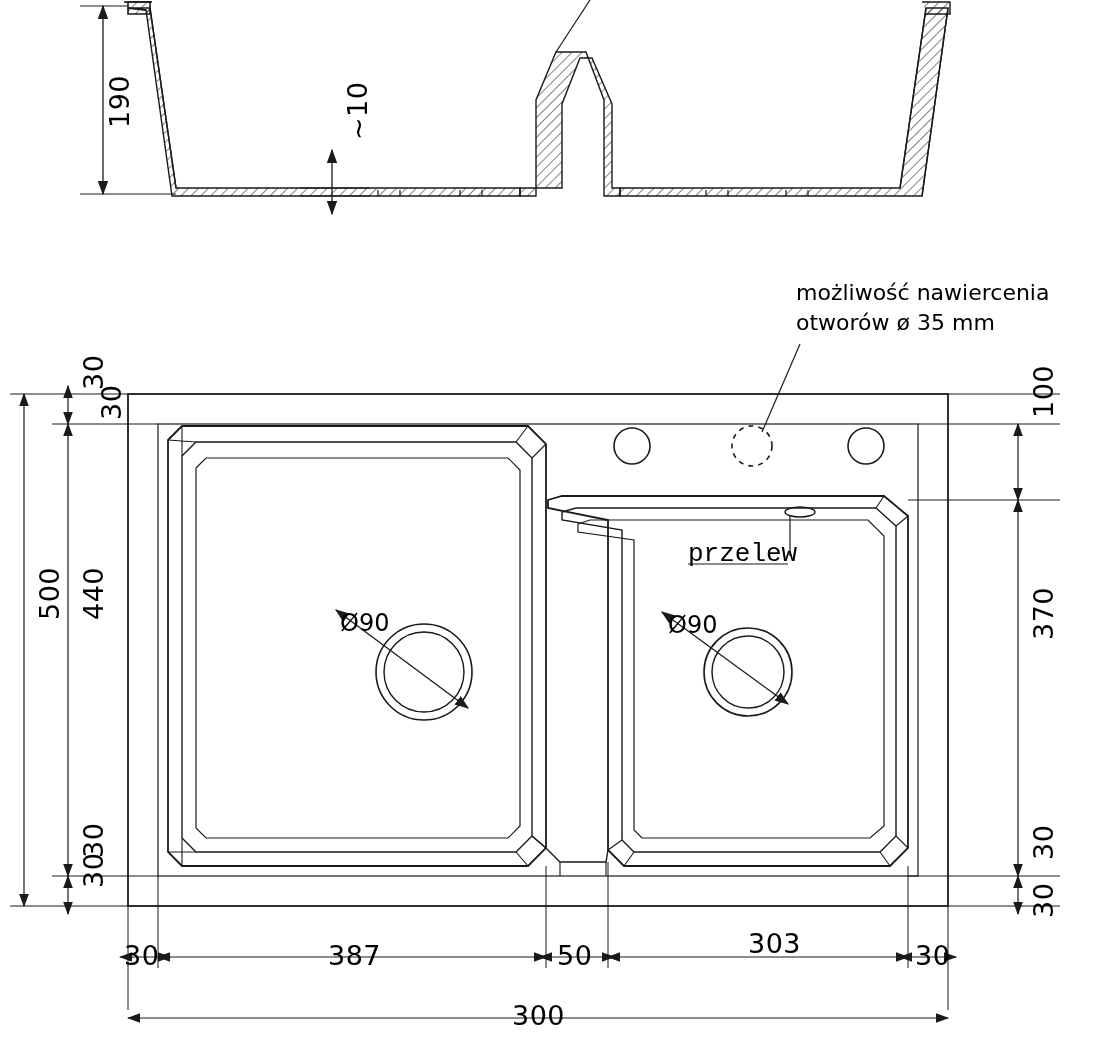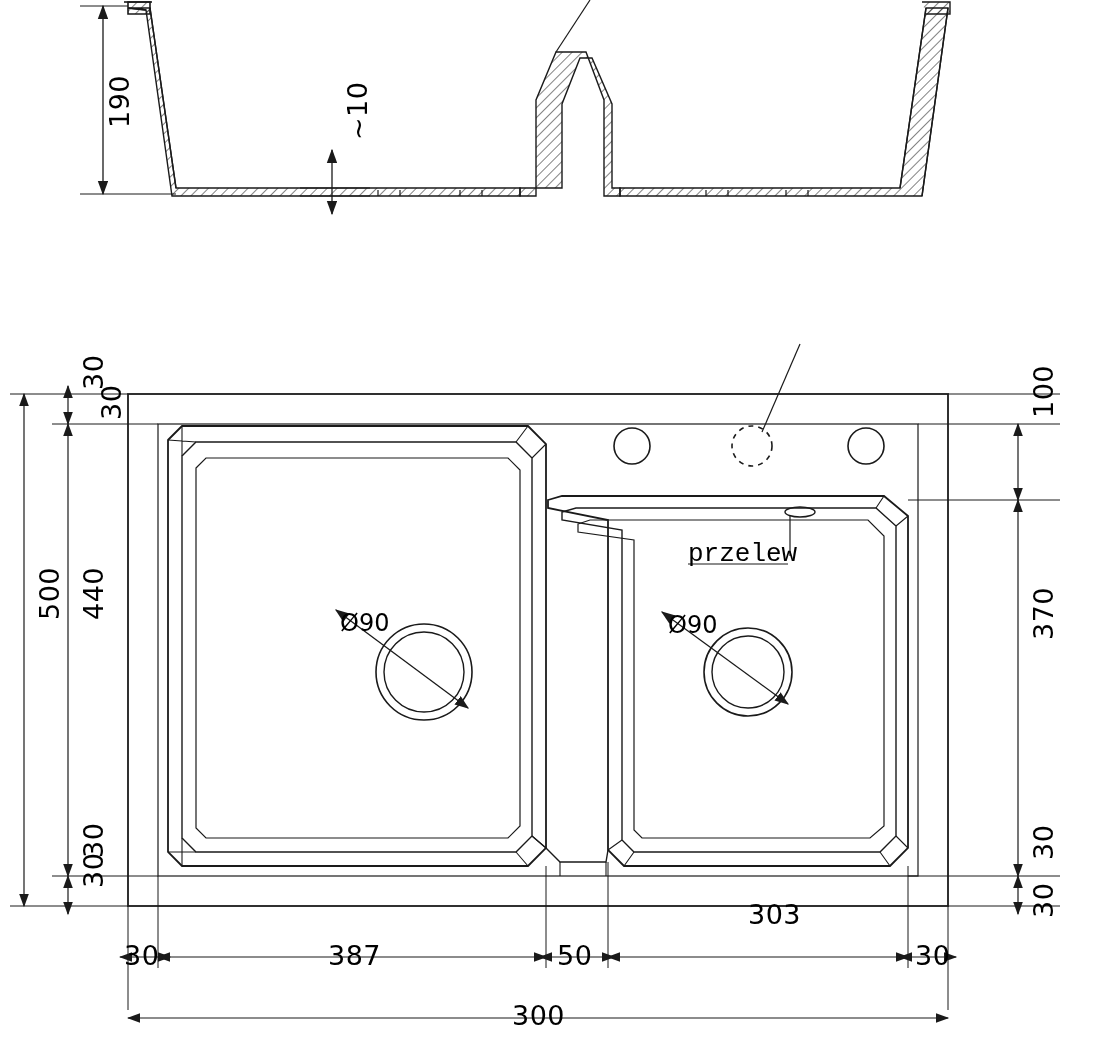--- a/index.html
+++ b/index.html
@@ -199,20 +199,22 @@
         <line x1="128" y1="1018" x2="948" y2="1018" marker-start="url(#arrStart)" marker-end="url(#arrEnd)"></line>
       </g>
 
     </g>
   </svg>
 
   <div class="lbl dim rot90" style="left:104px; top:128px;">190</div>
 
   <div class="lbl dim rot90" style="left:342px; top:140px;">~10</div>
 
+  <div class="lbl callout" style="left:796px; top:280px;">możliwość nawiercenia</div>
+  <div class="lbl callout" style="left:796px; top:310px;">otworów ø 35 mm</div>
 
   <div class="lbl dim rot90" style="left:34px; top:620px;">500</div>
 
   <div class="lbl dim rot90" style="left:78px; top:620px;">440</div>
 
   <div class="lbl dim rot90" style="left:78px; top:390px;">30</div>
 
   <div class="lbl dim rot90" style="left:96px; top:420px;">30</div>
 
   <div class="lbl dim rot90" style="left:78px; top:858px;">30</div>
@@ -232,19 +234,19 @@
   <div class="lbl dim-small" style="left:668px; top:612px;">Ø90</div>
 
   <div class="lbl note" style="left:688px; top:540px; font-size:26px;font-family:Liberation Mono, monospace;">przelew</div>
 
   <div class="lbl dim" style="left:124px; top:940px;">30</div>
 
   <div class="lbl dim" style="left:328px; top:940px;">387</div>
 
   <div class="lbl dim" style="left:557px; top:940px;">50</div>
 
-  <div class="lbl dim" style="left:748px; top:899px;">303</div>
+  <div class="lbl dim" style="left:748px; top:928px;">303</div>
 
   <div class="lbl dim" style="left:915px; top:940px;">30</div>
 
   <div class="lbl dim" style="left:512px; top:1000px;">300</div>
 
 </div>
 
 </body></html>

